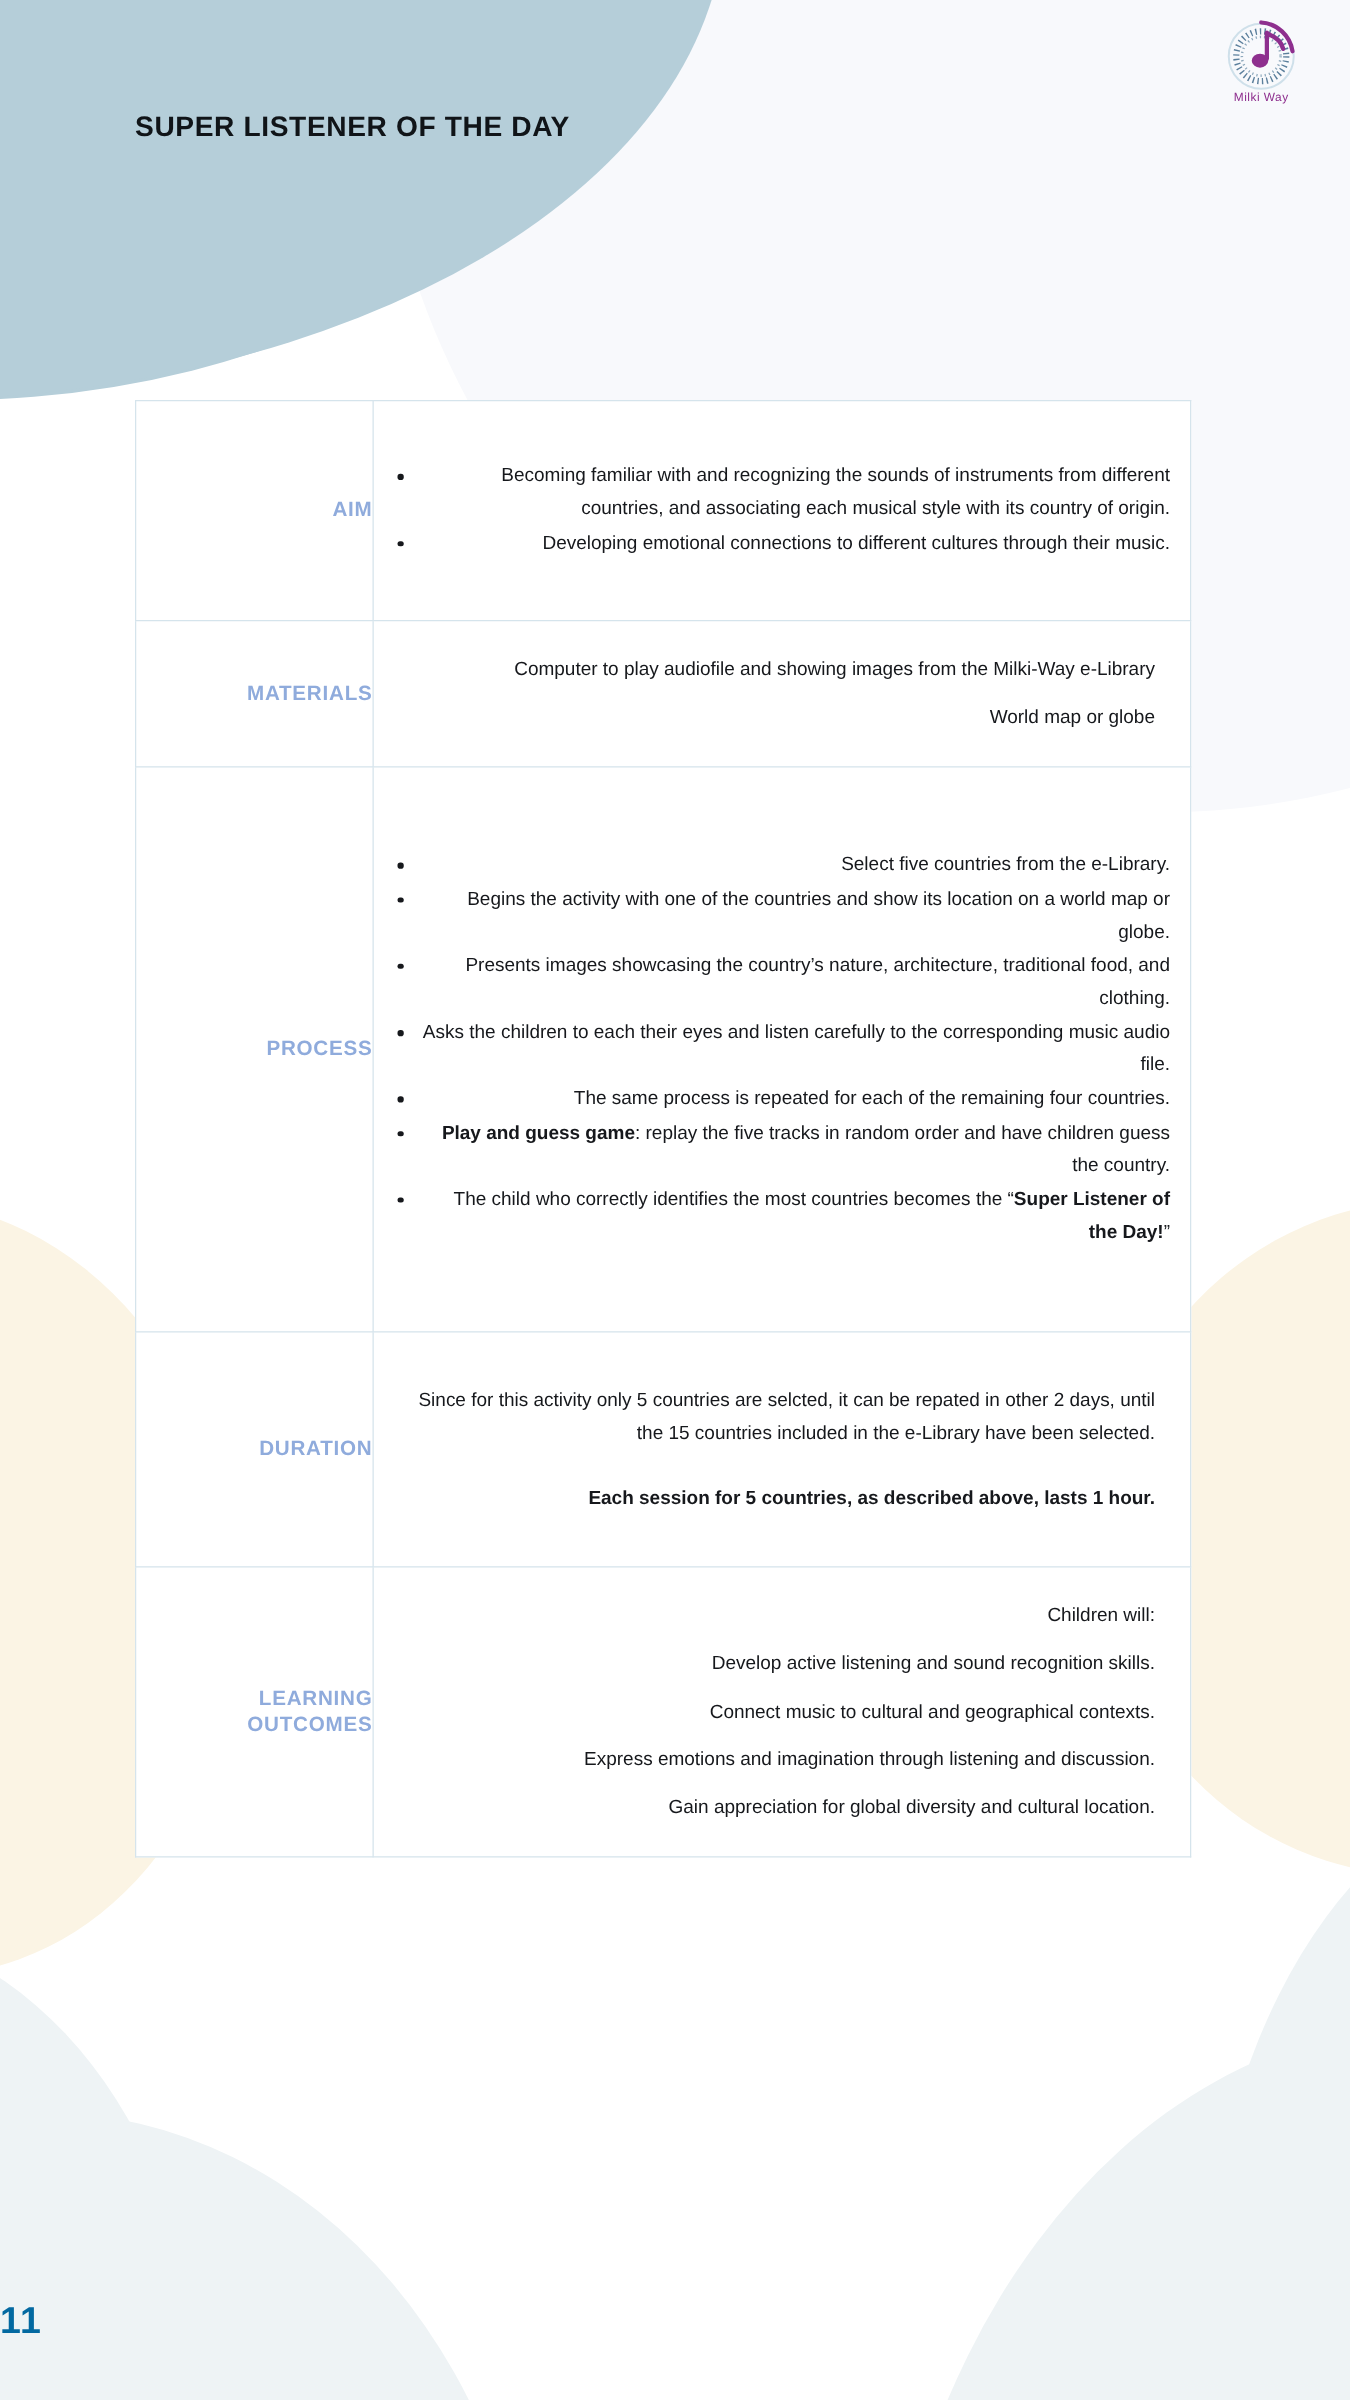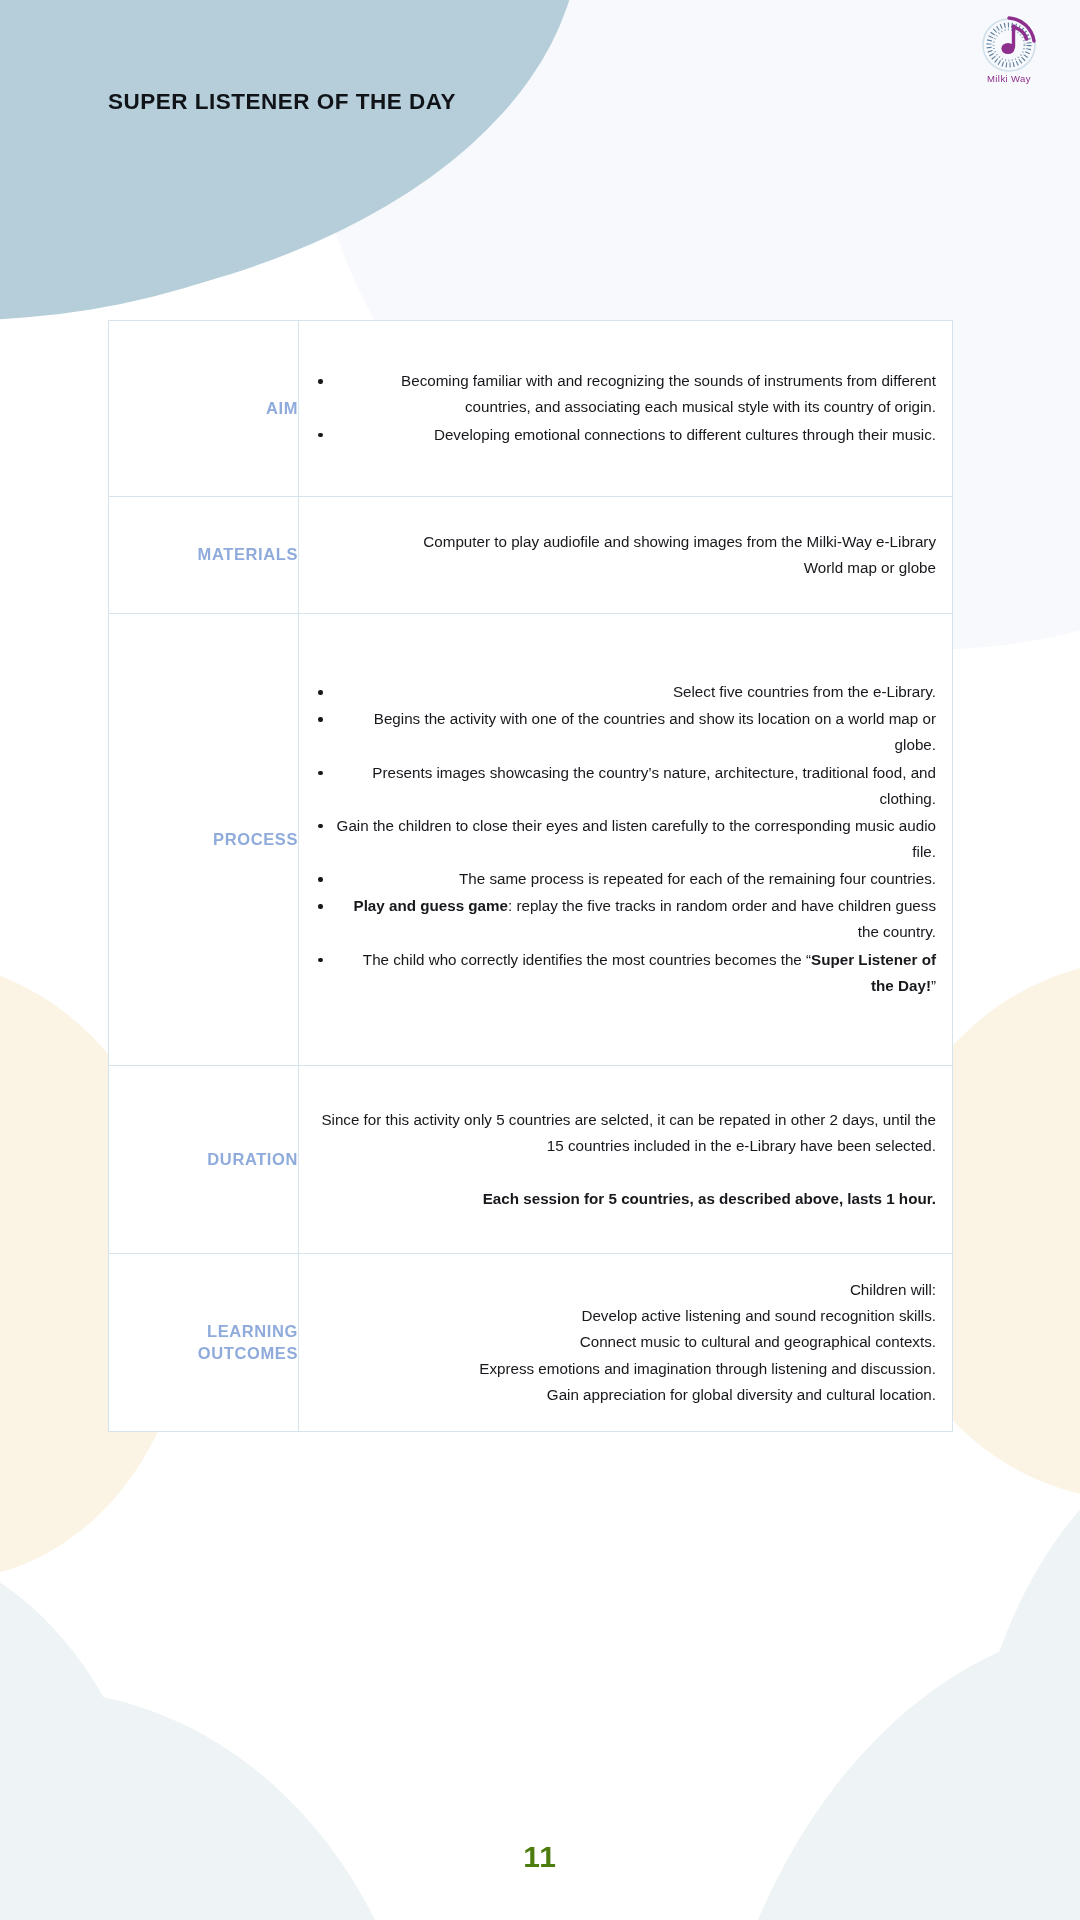--- a/index.html
+++ b/index.html
@@ -174,39 +174,39 @@
     margin:0 0 1px 0;
   }
   ul.bullets li:before {
     content:"";
     position:absolute;
     left:7px; top:11px;
     width:4.5px; height:4.5px;
     background:#16181c;
     border-radius:50%;
   }
-  .plain p { margin:0; }
+  .plain p { margin:12px; }
   .plain p.gap { margin-top:1.72em;font-weight:bold; }
   b { font-weight:bold; }
 
   
   tr.r-aim td      { height:176px; }
   tr.r-materials td{ height:117px; }
   tr.r-process td  { height:452px; }
   tr.r-duration td { height:188px; }
   tr.r-outcomes td { height:178px; }
 
   
   .page-number {
     position:absolute;
     left:0; right:0; top:1840px;
-    text-align:center;
+    text-align:left;
     font-size:30px;
     font-weight:bold;
-    color:#4d7c0f;
+    color:#0369a1;
     letter-spacing:1px;
   }
 </style>
 </head>
 <body>
 
 <div id="page">
 
   <div class="bg-layer">
     <div class="blob-lavender"></div>
@@ -266,21 +266,21 @@
         </td>
       </tr>
 
       <tr class="r-process">
         <td class="lbl">PROCESS</td>
         <td class="content">
           <ul class="bullets">
             <li>Select five countries from the e-Library.</li>
             <li>Begins the activity with one of the countries and show its location on a world map or globe.</li>
             <li>Presents images showcasing the country’s nature, architecture, traditional food, and clothing.</li>
-            <li>Gain the children to close their eyes and listen carefully to the corresponding music audio file.</li>
+            <li>Asks the children to each their eyes and listen carefully to the corresponding music audio file.</li>
             <li>The same process is repeated for each of the remaining four countries.</li>
             <li><b>Play and guess game</b>: replay the five tracks in random order and have children guess the country.</li>
             <li>The child who correctly identifies the most countries becomes the “<b>Super Listener of the Day!</b>”</li>
           </ul>
         </td>
       </tr>
 
       <tr class="r-duration">
         <td class="lbl">DURATION</td>
         <td class="content mid">

